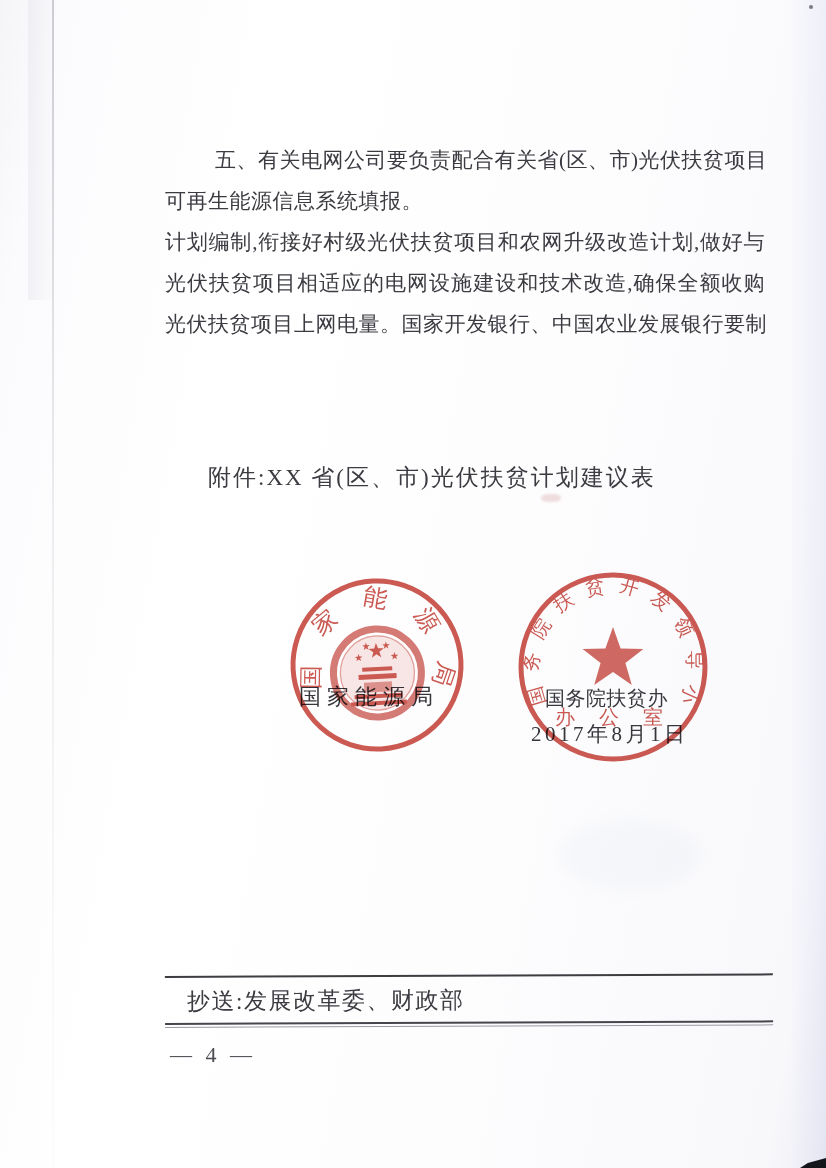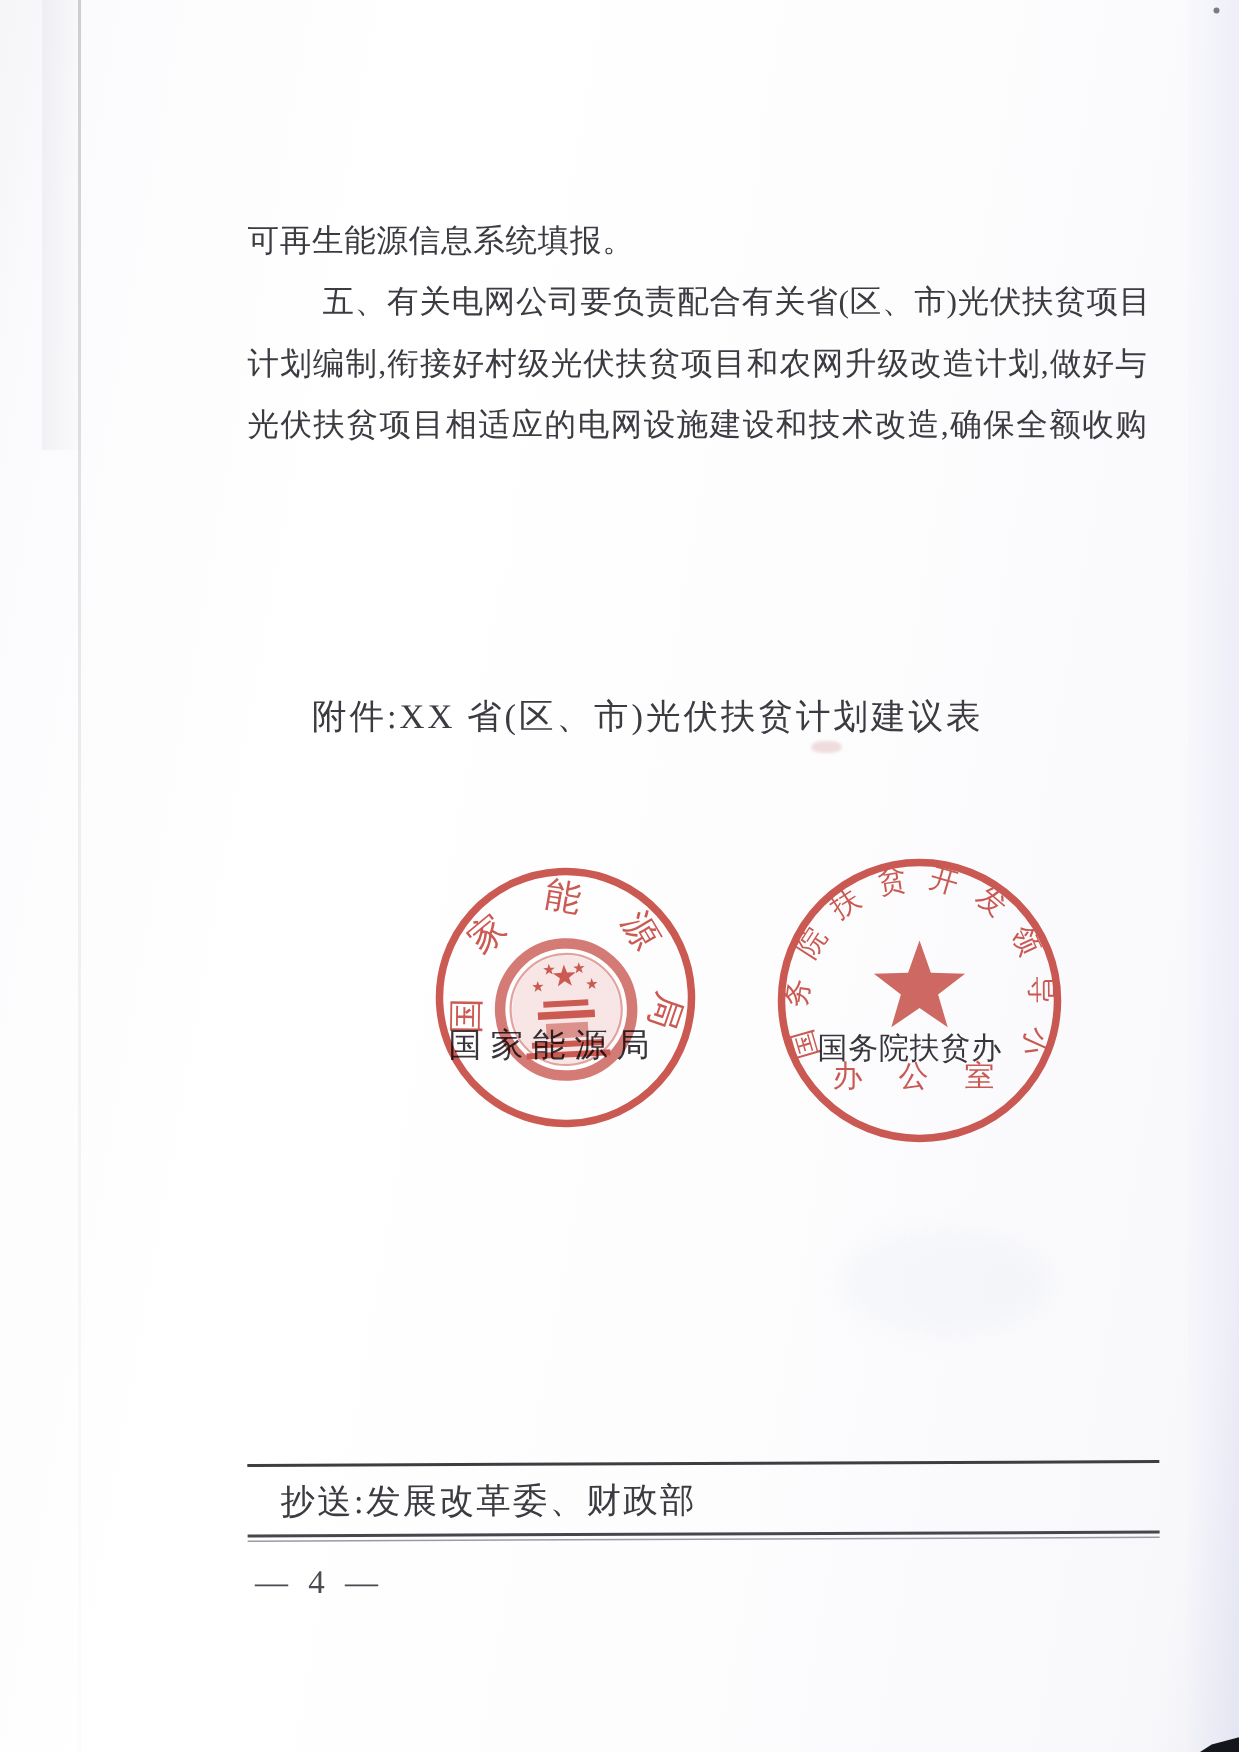--- a/index.html
+++ b/index.html
@@ -55,30 +55,32 @@
 
   <div class="edge-shadow"></div>
   <div class="edge-line"></div>
   <div class="right-band"></div>
   <div class="smudge-red"></div>
   <div class="smudge-gray"></div>
   <div class="top-dot"></div>
   <div class="corner-dark"></div>
 
   <div class="body-text">
+    <div class="bl indent">五、有关电网公司要负责配合有关省(区、市)光伏扶贫项目</div>
     <div class="bl short">可再生能源信息系统填报。</div>
-    <div class="bl indent">五、有关电网公司要负责配合有关省(区、市)光伏扶贫项目</div>
     <div class="bl">计划编制,衔接好村级光伏扶贫项目和农网升级改造计划,做好与</div>
     <div class="bl">光伏扶贫项目相适应的电网设施建设和技术改造,确保全额收购</div>
+    <div class="bl">光伏扶贫项目上网电量。国家开发银行、中国农业发展银行要制</div>
   </div>
 
   <div class="attachment">附件:XX 省(区、市)光伏扶贫计划建议表</div>
 
   <div class="sig sig-left">国家能源局</div>
   <div class="sig sig-right">国务院扶贫办</div>
+  <div class="doc-date">2017年8月1日</div>
 
   <svg class="seal seal-left" viewBox="0 0 176 176" color="#c23a31">
     <defs>
       <path id="arcL" d="M 35.4 112.5 A 58 58 0 1 1 140.6 112.5" fill="none"></path>
       <path id="star" d="M0 -1 L0.237 -0.33 L0.951 -0.31 L0.38 0.12 L0.588 0.81 L0 0.4 L-0.588 0.81 L-0.38 0.12 L-0.951 -0.31 L-0.237 -0.33 Z"></path>
     </defs>
     <circle cx="88" cy="88" r="84" fill="none" stroke="currentColor" stroke-width="5"></circle>
     <text font-size="24" fill="currentColor" style="letter-spacing:26px">
       <textPath href="#arcL" startOffset="4">国家能源局</textPath>
     </text>

